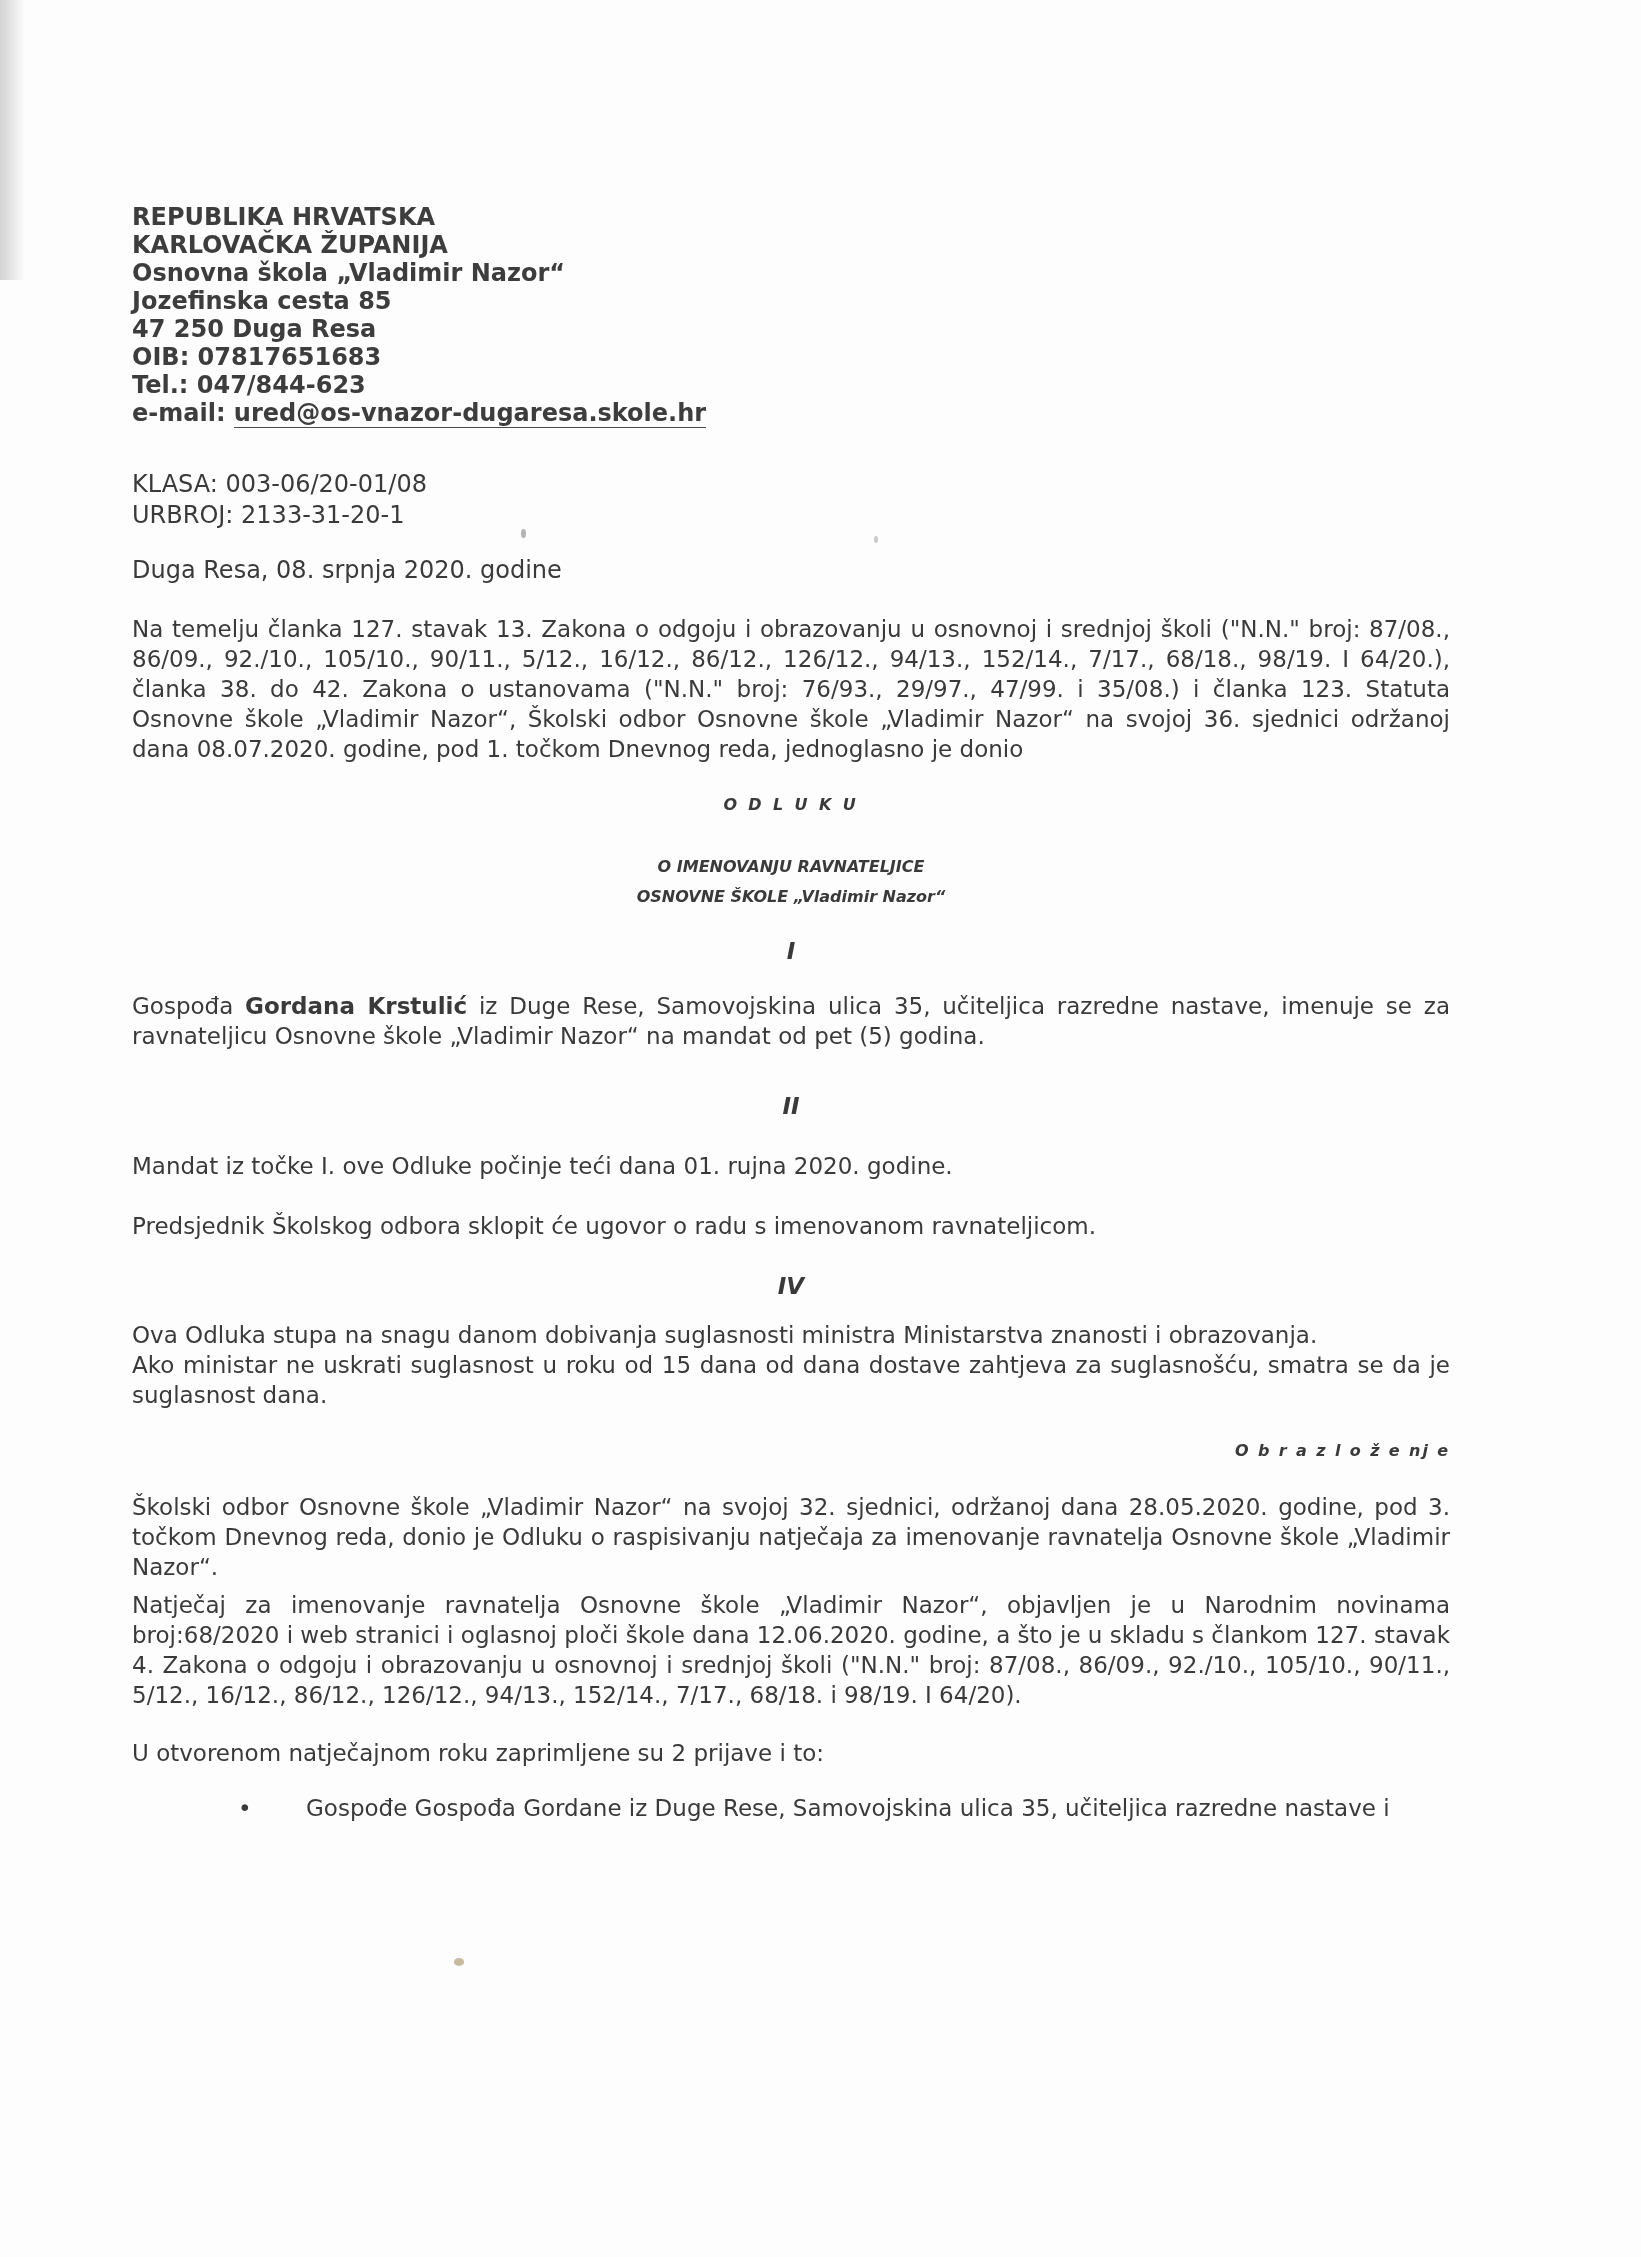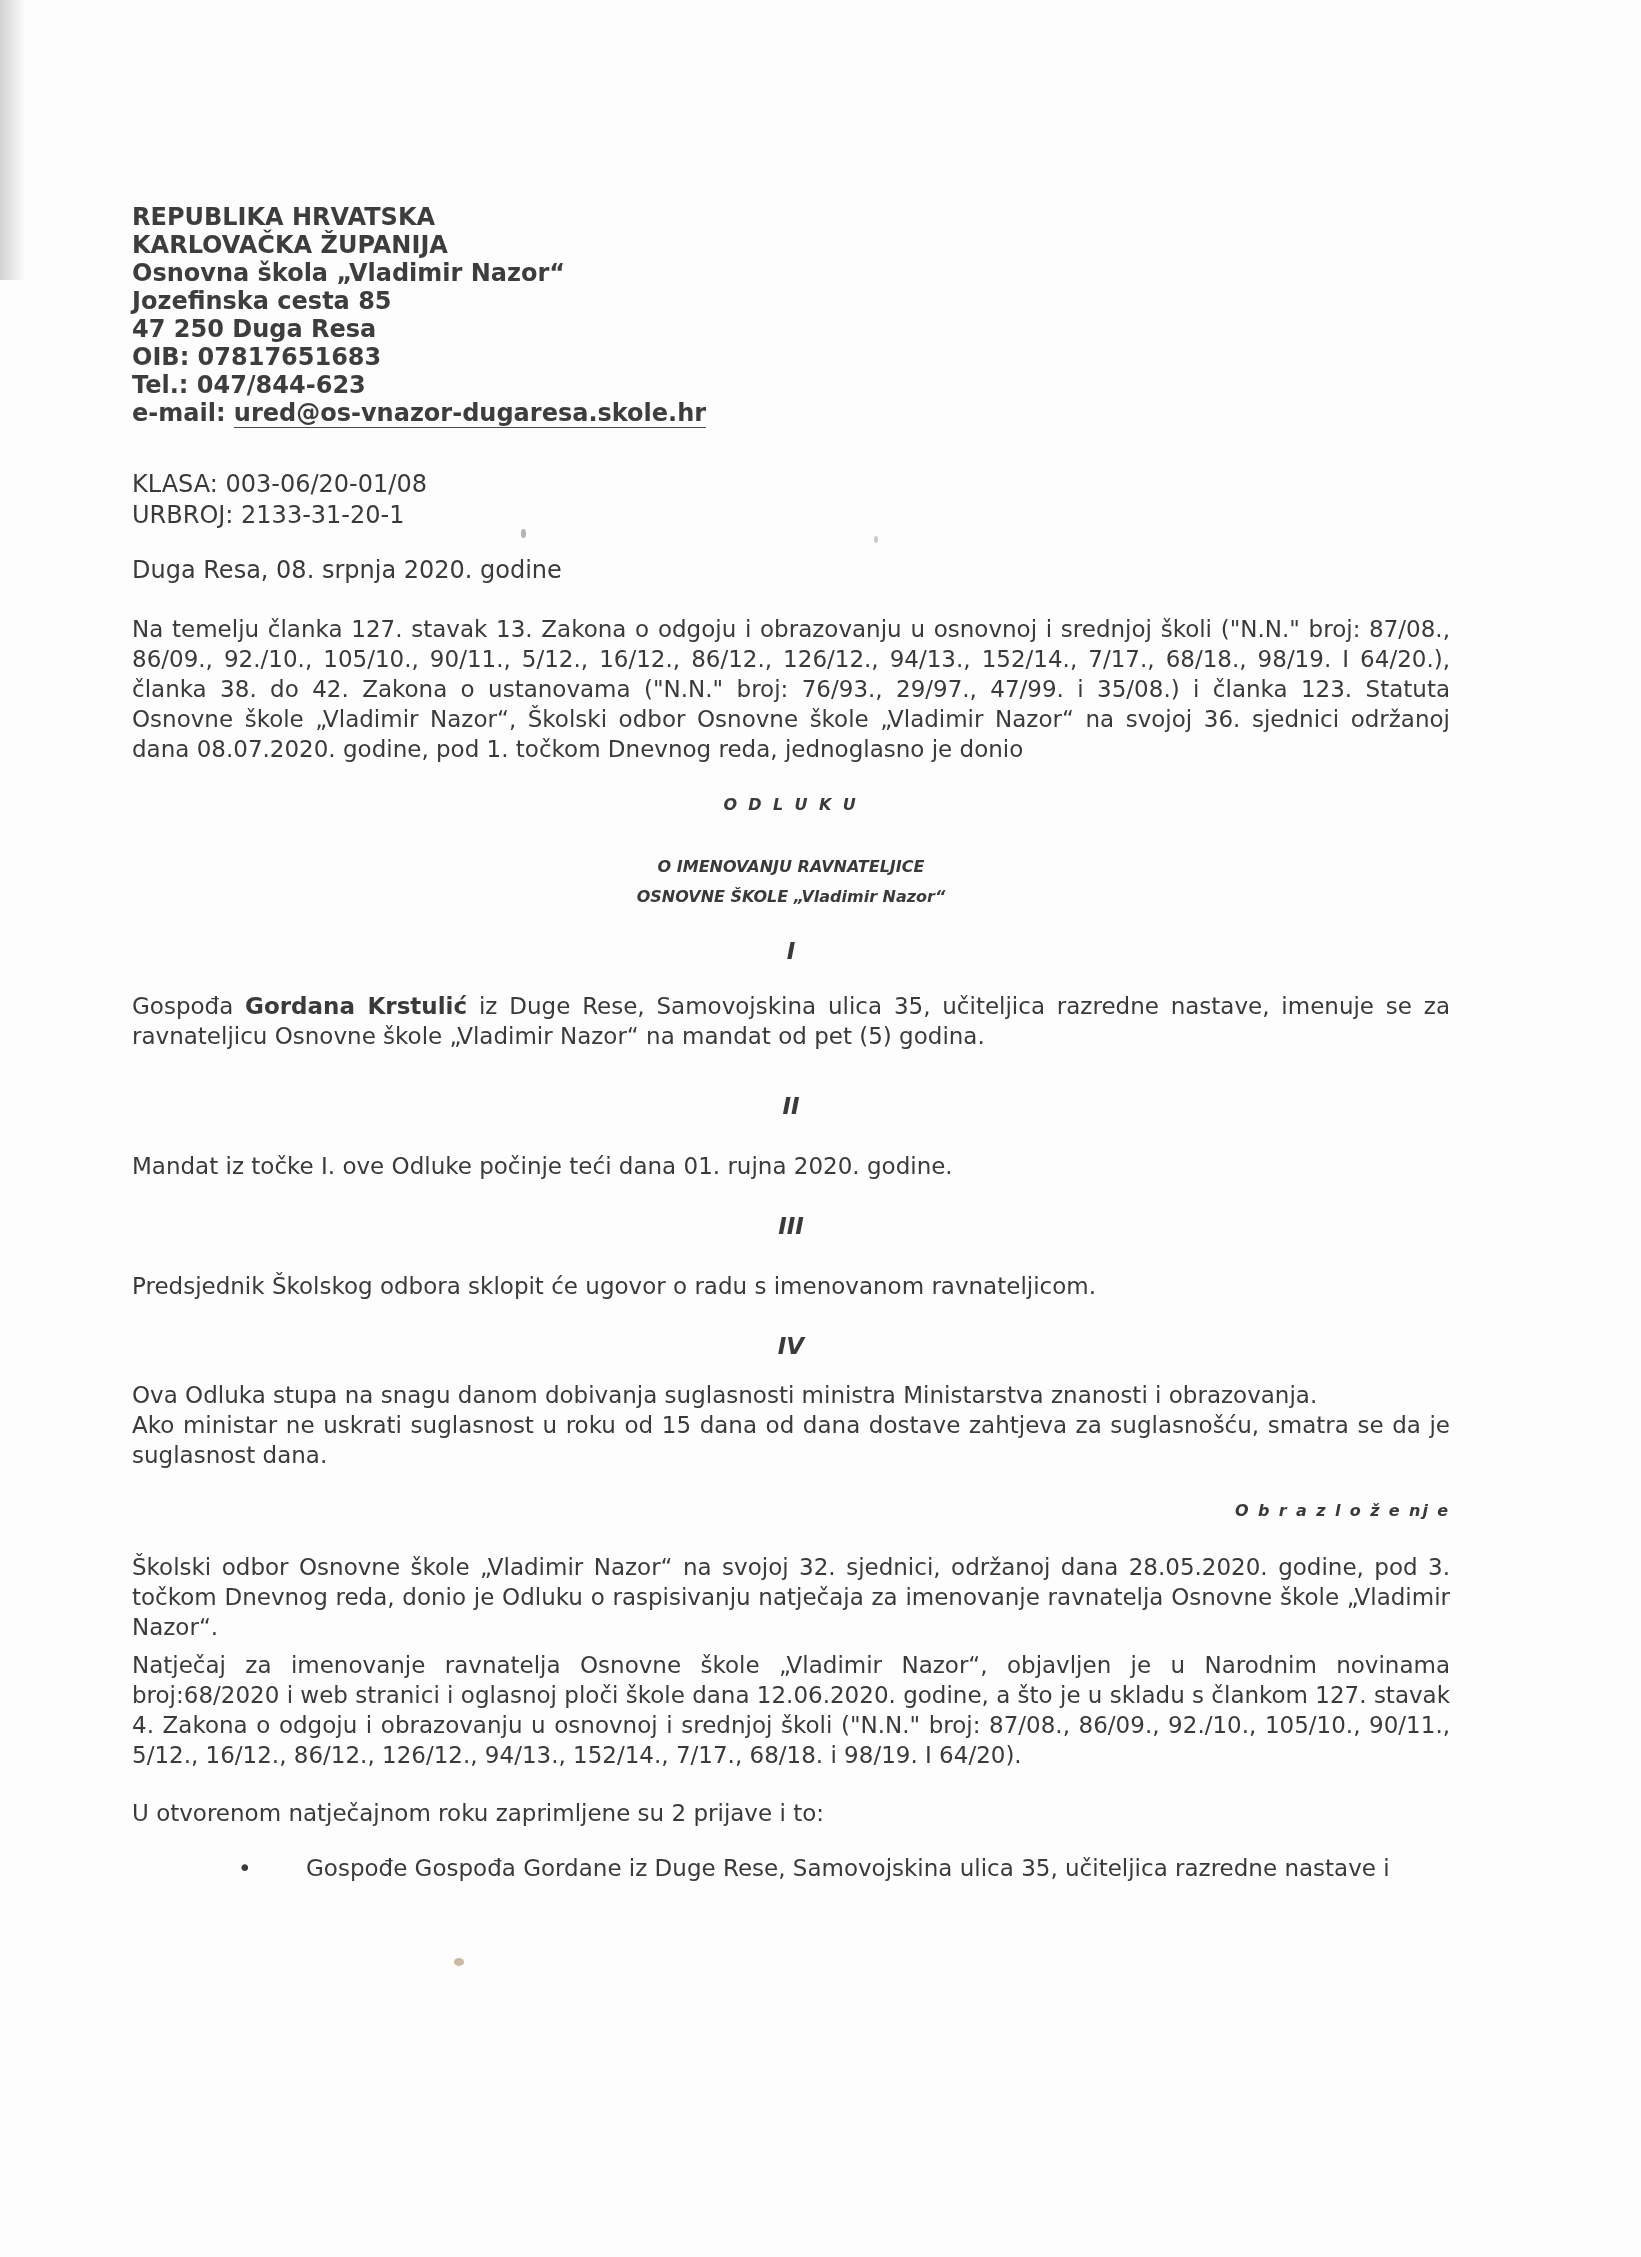--- a/index.html
+++ b/index.html
@@ -92,21 +92,20 @@
     <div class="h-center h-odluka">O D L U K U</div>
     <div class="h-center h-sub">O IMENOVANJU RAVNATELJICE</div>
     <div class="h-center">OSNOVNE ŠKOLE „Vladimir Nazor“</div>
 
     <div class="numeral n1">I</div>
     <p class="para p1" style="margin-bottom: 0px;"><span>Gospođa </span><span class="bold">Gordana Krstulić</span><span> iz Duge Rese, Samovojskina ulica 35, učiteljica razredne nastave, imenuje se za ravnateljicu Osnovne škole „Vladimir Nazor“ na mandat od pet (5) godina.</span></p>
 
     <div class="numeral n2">II</div>
     <p class="para noj p2" style="margin-bottom: 0px;">Mandat iz točke I. ove Odluke počinje teći dana 01. rujna 2020. godine.</p>
 
-    <div class="numeral n3">III</div>
     <p class="para noj p3" style="margin-bottom: 0px;">Predsjednik Školskog odbora sklopit će ugovor o radu s imenovanom ravnateljicom.</p>
 
     <div class="numeral n4">IV</div>
     <p class="para p4" style="margin-bottom: 0px;">Ova Odluka stupa na snagu danom dobivanja suglasnosti ministra Ministarstva znanosti i obrazovanja.</p>
     <p class="para" style="margin-top: 0px; margin-bottom: 0px;">Ako ministar ne uskrati suglasnost u roku od 15 dana od dana dostave zahtjeva za suglasnošću, smatra se da je suglasnost dana.</p>
 
     <div class="h-center h-obraz">O b r a z l o ž e nj e</div>
     <p class="para expl" style="margin-bottom: 0px;">Školski odbor Osnovne škole „Vladimir Nazor“ na svojoj 32. sjednici, održanoj dana 28.05.2020. godine, pod 3. točkom Dnevnog reda, donio je Odluku o raspisivanju natječaja za imenovanje ravnatelja Osnovne škole „Vladimir Nazor“.</p>
     <p class="para expl2" style="margin-bottom: 0px;">Natječaj za imenovanje ravnatelja Osnovne škole „Vladimir Nazor“, objavljen je u Narodnim novinama broj:68/2020 i web stranici i oglasnoj ploči škole dana 12.06.2020. godine, a što je u skladu s člankom 127. stavak 4. Zakona o odgoju i obrazovanju u osnovnoj i srednjoj školi ("N.N." broj: 87/08., 86/09., 92./10., 105/10., 90/11., 5/12., 16/12., 86/12., 126/12., 94/13., 152/14., 7/17., 68/18. i 98/19. I 64/20).</p>
     <p class="para noj p-open" style="margin-bottom: 0px;">U otvorenom natječajnom roku zaprimljene su 2 prijave i to:</p>

